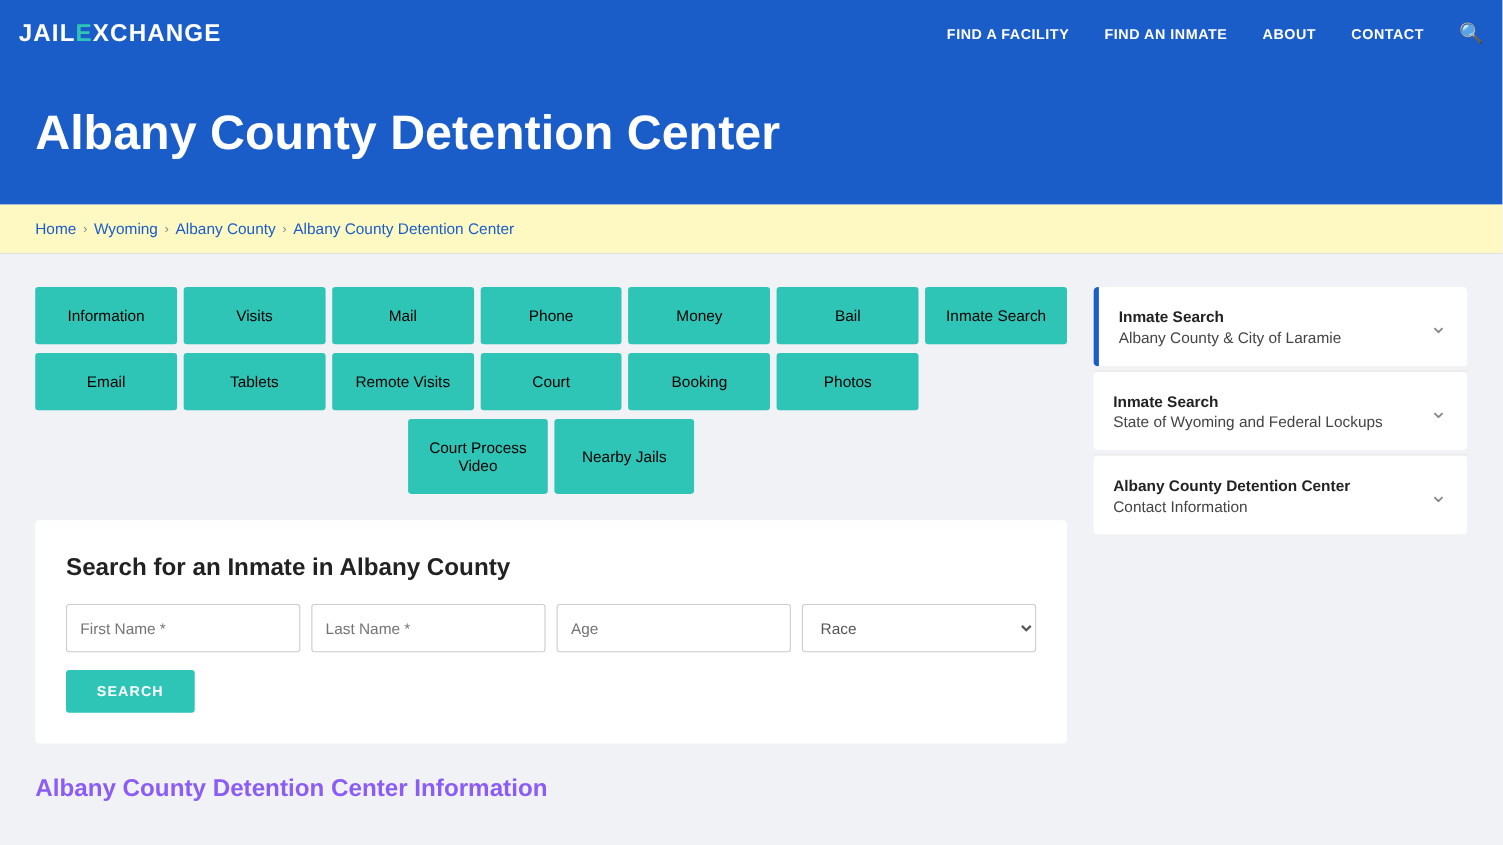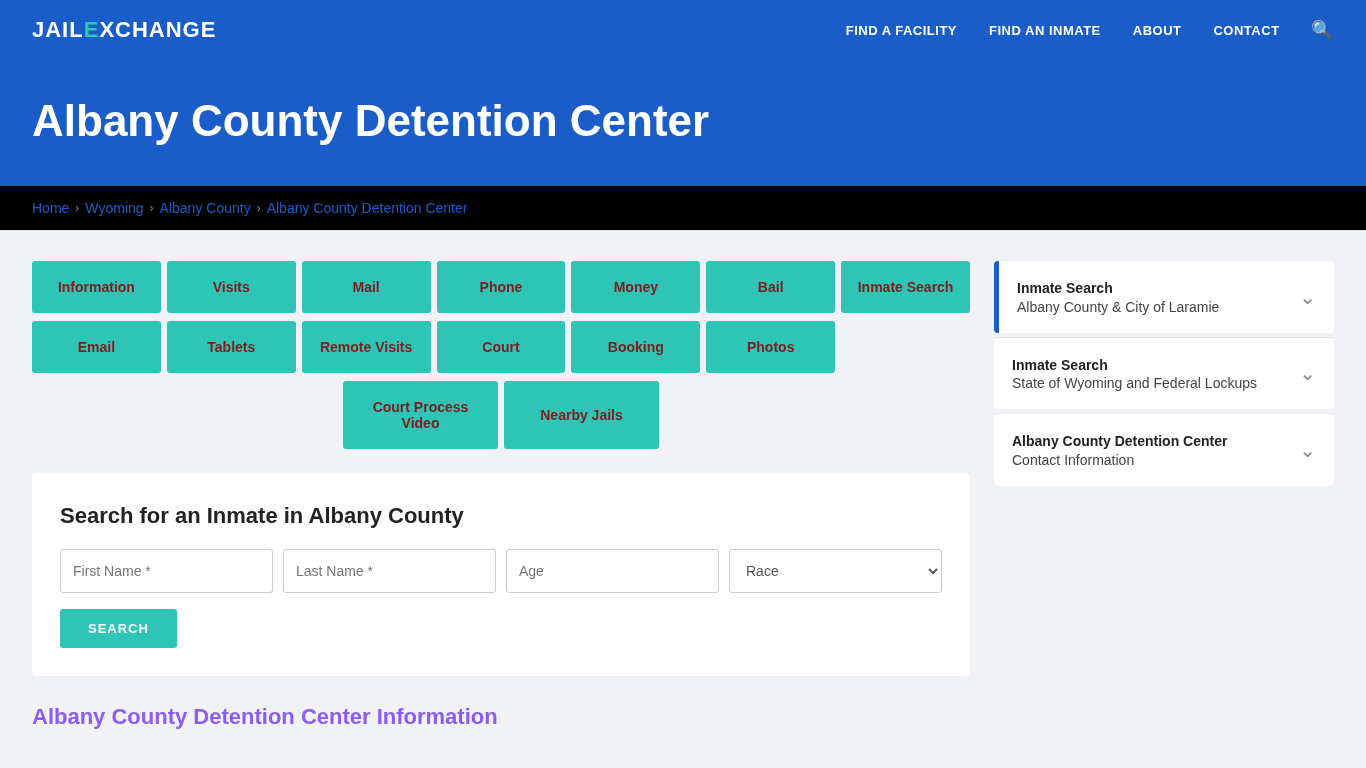--- a/index.html
+++ b/index.html
@@ -4,21 +4,21 @@
   <style>
     * { box-sizing: border-box; margin: 0; padding: 0; }
     body { font-family: Arial, sans-serif; background: #f0f2f5; color: #333; }
 
     
     .navbar {
       background: #1a5dc8;
       display: flex;
       align-items: center;
       justify-content: space-between;
-      padding: 0 32px;
+      padding: 0 17px;
       height: 60px;
     }
     .navbar-logo {
       display: flex;
       align-items: center;
       font-size: 22px;
       font-weight: 900;
       color: #fff;
       letter-spacing: 1px;
     }
@@ -47,21 +47,21 @@
       padding: 36px 32px 40px 32px;
     }
     .hero h1 {
       color: #fff;
       font-size: 44px;
       font-weight: 900;
     }
 
     
     .breadcrumb-bar {
-      background: #000000;
+      background: #fef9c3;
       padding: 14px 32px;
       border-bottom: 1px solid #e0e0e0;
       display: flex;
       align-items: center;
       gap: 6px;
       font-size: 14px;
     }
     .breadcrumb-bar a {
       color: #1a5dc8;
       text-decoration: none;
@@ -105,32 +105,32 @@
       margin-bottom: 8px;
     }
     .btn-grid-row3 {
       display: flex;
       justify-content: center;
       gap: 6px;
       margin-bottom: 24px;
     }
     .grid-btn {
       background: #2ec4b6;
-      color: #7f1d1d;
+      color: #000000;
       border: none;
       padding: 18px 8px;
       font-size: 14px;
-      font-weight: 700;
+      font-weight: 400;
       border-radius: 3px;
       cursor: pointer;
       text-align: center;
       width: 100%;
     }
     .btn-grid-row3 .grid-btn {
-      width: 155px;
+      width: 127px;
       padding: 18px 16px;
     }
 
     
     .search-panel {
       background: #fff;
       border-radius: 4px;
       padding: 30px 28px 28px 28px;
       margin-bottom: 28px;
     }

